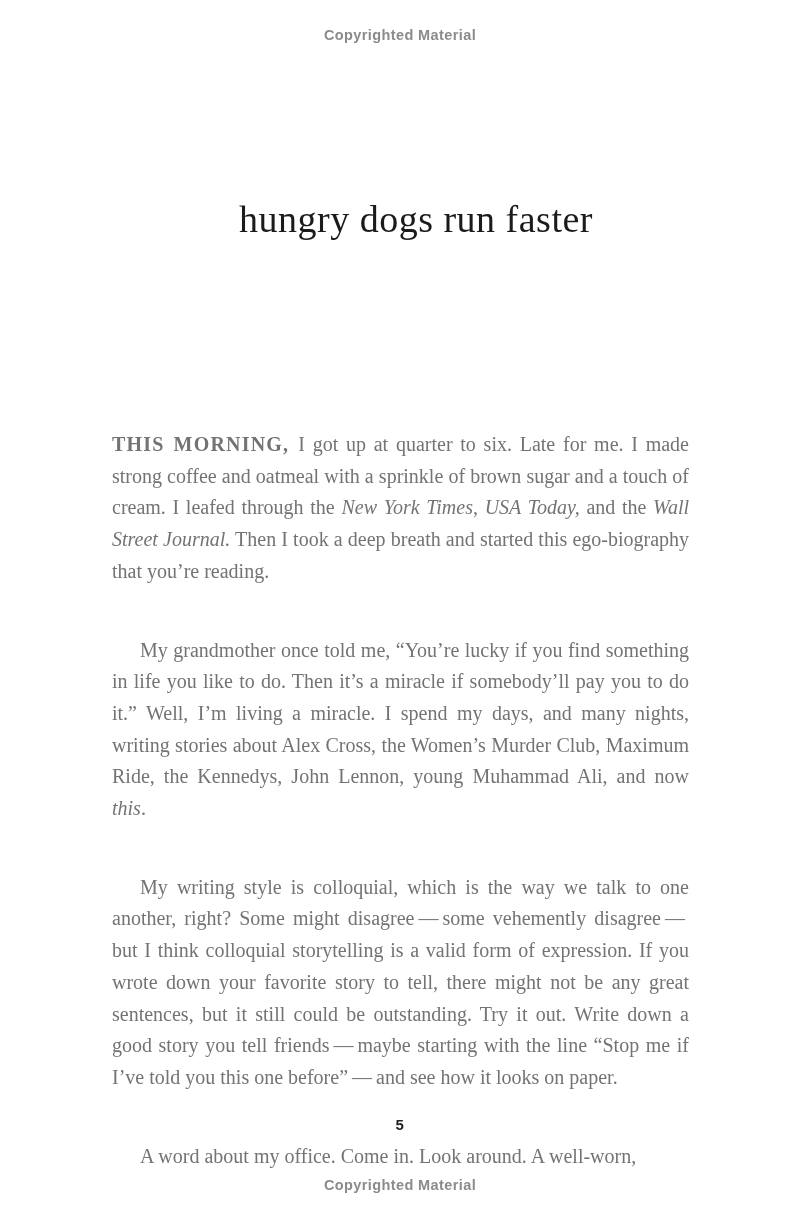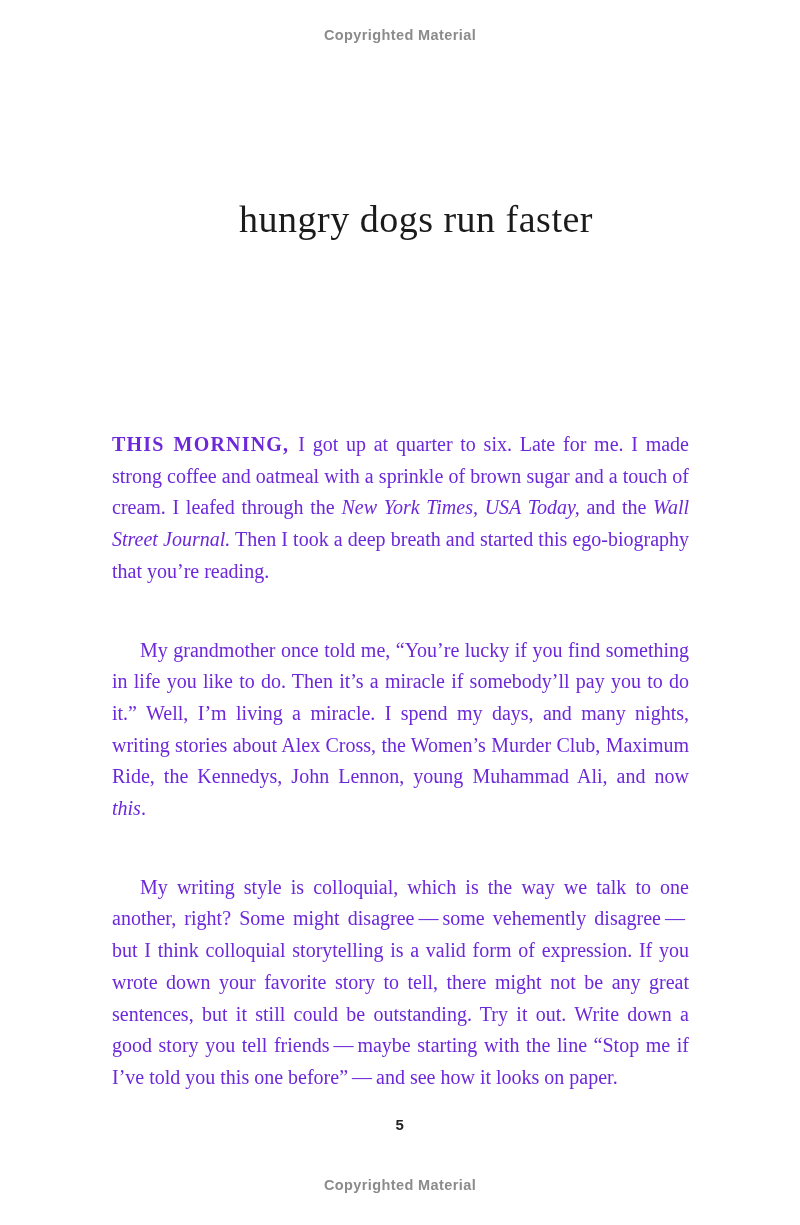--- a/index.html
+++ b/index.html
@@ -42,21 +42,21 @@
     color: #1b1b1b;
     margin: 16px;
   }
   .body-text {
     position: absolute;
     left: 112px;
     top: 429px;
     width: 577px;
     font-size: 20px;
     line-height: 31.7px;
-    color: #6d28d9;
+    color: #737373;
     text-align: justify;
   }
   .body-text p {
     margin: 0;
     padding: 0;
   }
   .body-text p.indent {
     text-indent: 28px;
     margin-top: 47px;
   }
@@ -83,19 +83,20 @@
 <div class="page">
 
   <div class="copyright-notice copyright-top">Copyrighted Material</div>
 
   <h1 class="chapter-title">hungry dogs run faster</h1>
 
   <div class="body-text">
       <p><strong class="lead-in">THIS MORNING, </strong><span>I got up at quarter to six. Late for me. I made strong coffee and oatmeal with a sprinkle of brown sugar and a touch of cream. I leafed through the </span><em>New York Times, USA Today,</em><span> and the </span><em>Wall Street Journal.</em><span> Then I took a deep breath and started this ego-biography that you’re reading.</span></p>
       <p class="indent"><span>My grandmother once told me, “You’re lucky if you find something in life you like to do. Then it’s a miracle if somebody’ll pay you to do it.” Well, I’m living a miracle. I spend my days, and many nights, writing stories about Alex Cross, the Women’s Murder Club, Maximum Ride, the Kennedys, John Lennon, young Muhammad Ali, and now </span><em>this</em><span>.</span></p>
       <p class="indent"><span>My writing style is colloquial, which is the way we talk to one another, right? Some might disagree — some vehemently disagree — but I think colloquial storytelling is a valid form of expression. If you wrote down your favorite story to tell, there might not be any great sentences, but it still could be outstanding. Try it out. Write down a good story you tell friends — maybe starting with the line “Stop me if I’ve told you this one before” — and see how it looks on paper.</span></p>
+      <p class="indent"><span>A word about my office. Come in. Look around. A well-worn,</span></p>
     </div>
 
   <div class="folio">5</div>
 
   <div class="copyright-notice copyright-bottom">Copyrighted Material</div>
 
 </div>
 
 </body></html>

